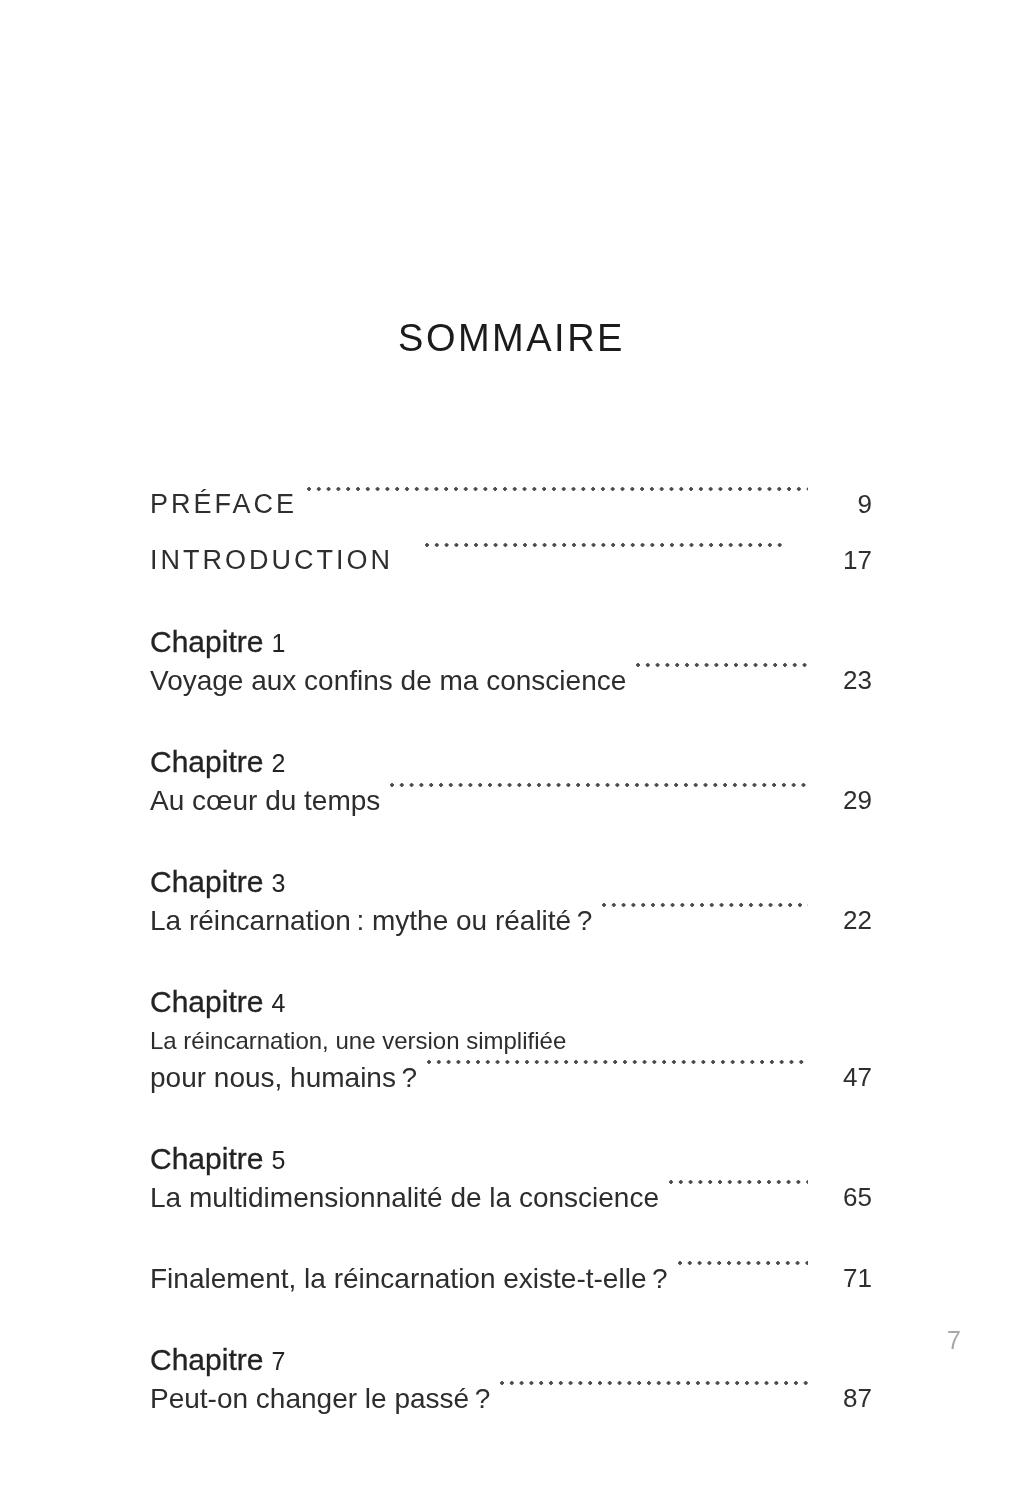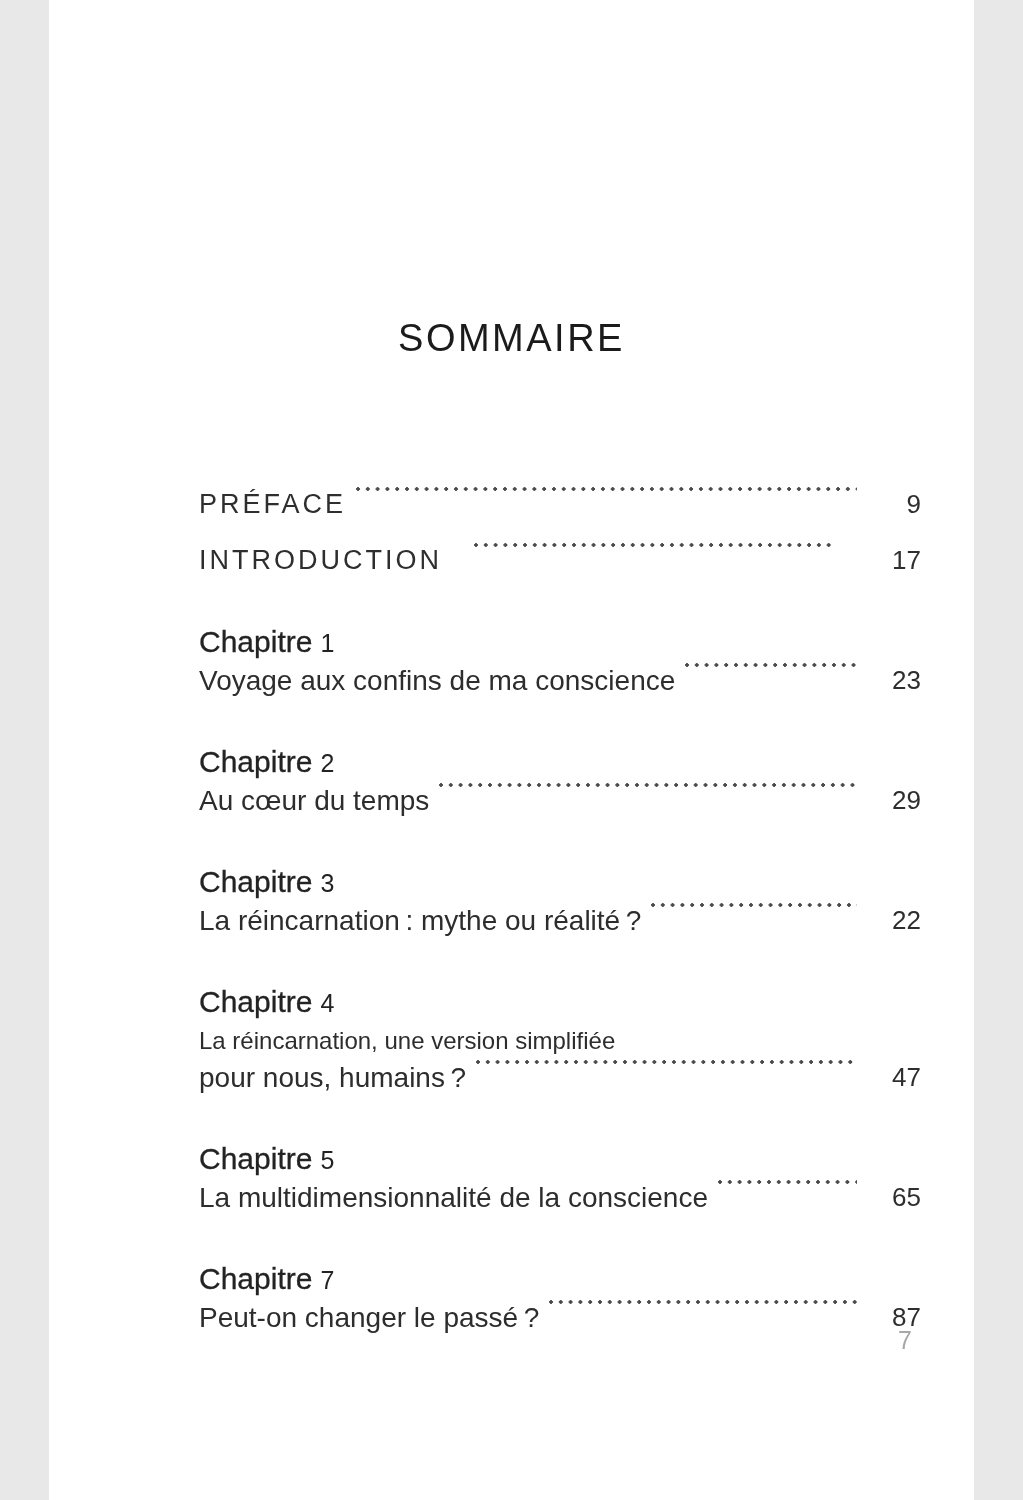--- a/index.html
+++ b/index.html
@@ -1,17 +1,17 @@
 <!DOCTYPE html>
 <html><head>
 <meta charset="utf-8">
 <style>
   html,body{margin:0;padding:0;background:#e8e8e8;}
   .page{
-    width:925px;height:1500px;background:#ffffff;position:relative;
+    width:1023px;height:1500px;background:#ffffff;position:relative;
     font-family:"Liberation Sans","DejaVu Sans",sans-serif;color:#2d2d2d;
     box-sizing:border-box;padding-top:316px;margin:0 auto;overflow:hidden;
   }
   .title{
     margin:0 0 126px 0;text-align:center;font-weight:400;
     font-size:38px;line-height:44px;letter-spacing:2.5px;color:#1b1b1b;
   }
   .toc{margin-left:150px;width:722px;}
   .row{display:flex;align-items:center;line-height:37px;font-size:28px;}
   .caps{font-size:27px;letter-spacing:3px;color:#2e2e2e;white-space:nowrap;}
@@ -100,20 +100,25 @@
     <div class="chap">
       <div class="chap-head"><span>Chapitre</span><span class="chap-num">5</span></div>
       <div class="row">
         <span class="sub">La multidimensionnalité de la conscience</span>
         <span class="leader"></span>
         <span class="pg">65</span>
       </div>
     </div>
 
     <div class="chap">
+      <div class="row">
+        <span class="sub">Finalement, la réincarnation existe-t-elle ?</span>
+        <span class="leader"></span>
+        <span class="pg">71</span>
+      </div>
     </div>
 
     <div class="chap">
       <div class="chap-head"><span>Chapitre</span><span class="chap-num">7</span></div>
       <div class="row">
         <span class="sub">Peut-on changer le passé ?</span>
         <span class="leader"></span>
         <span class="pg">87</span>
       </div>
     </div>

